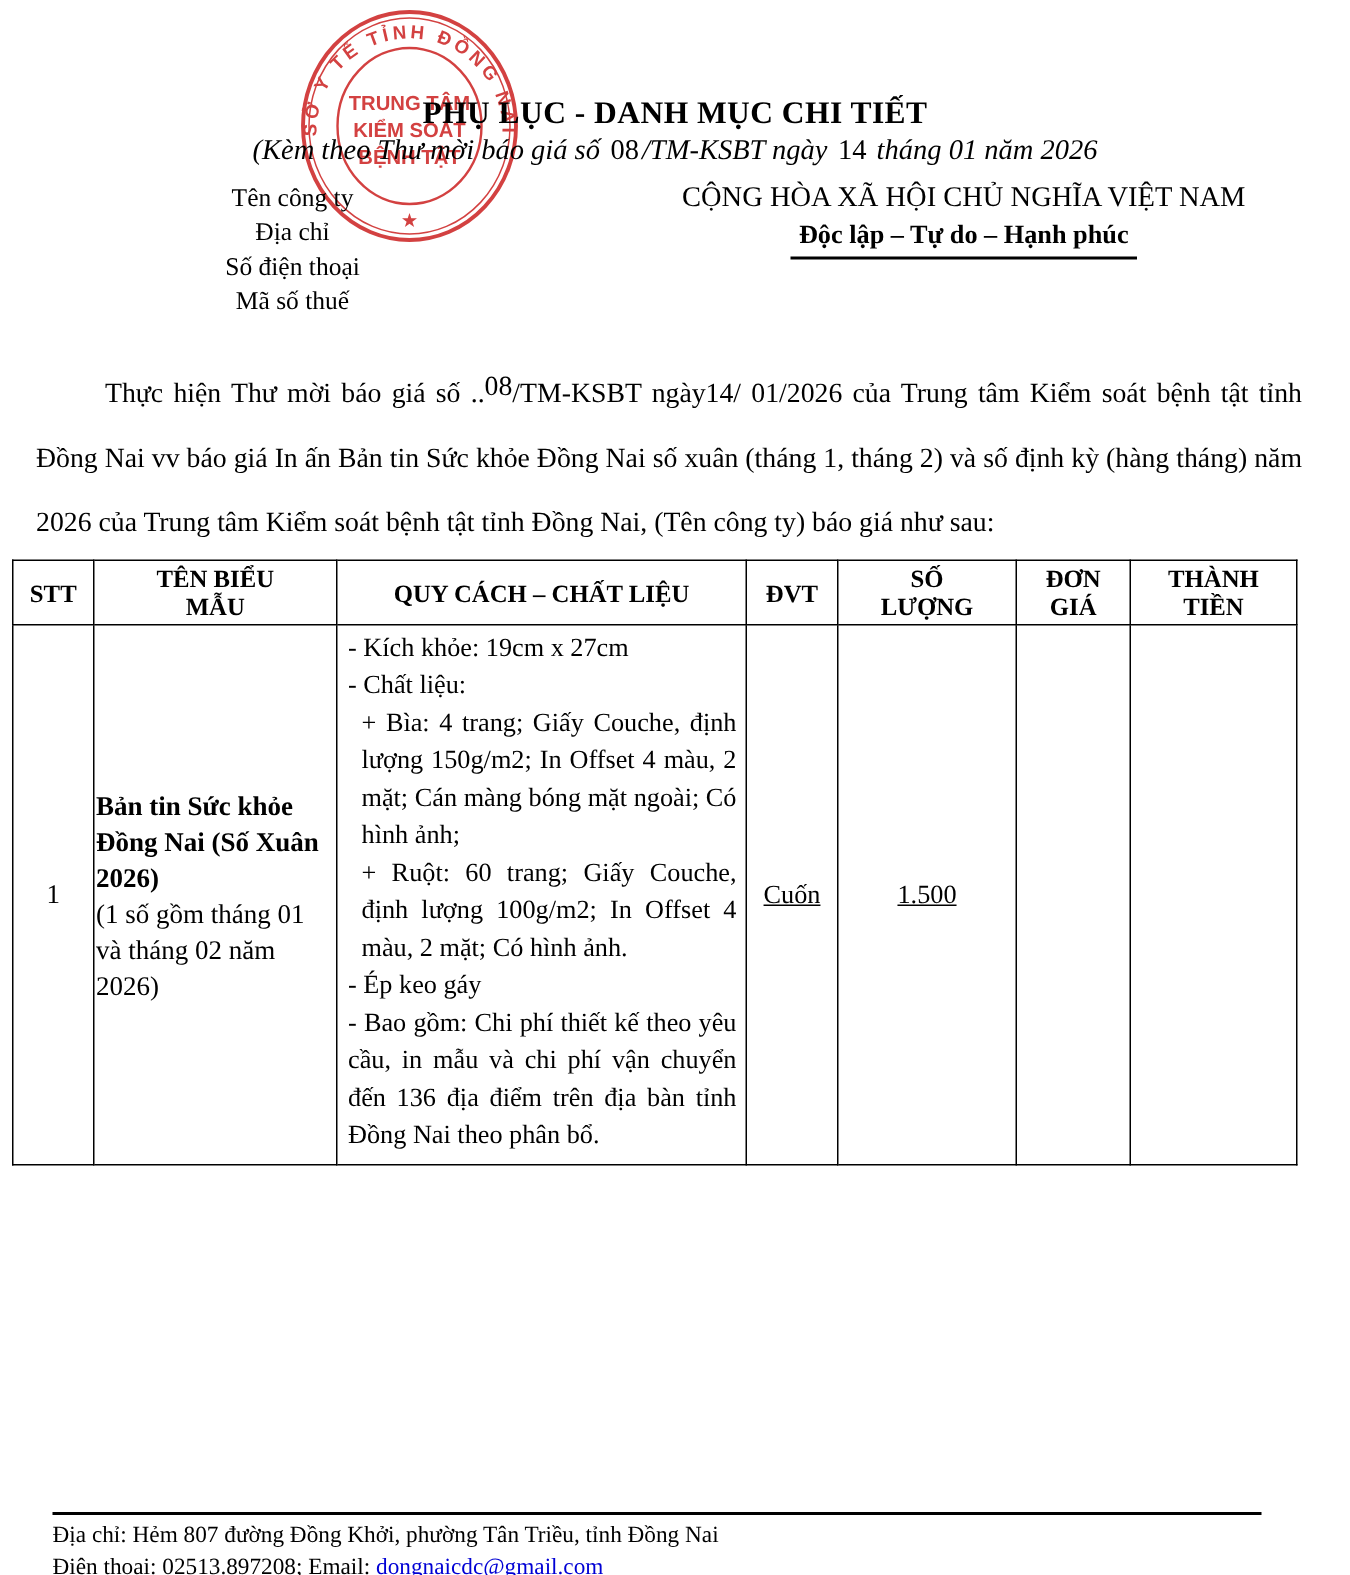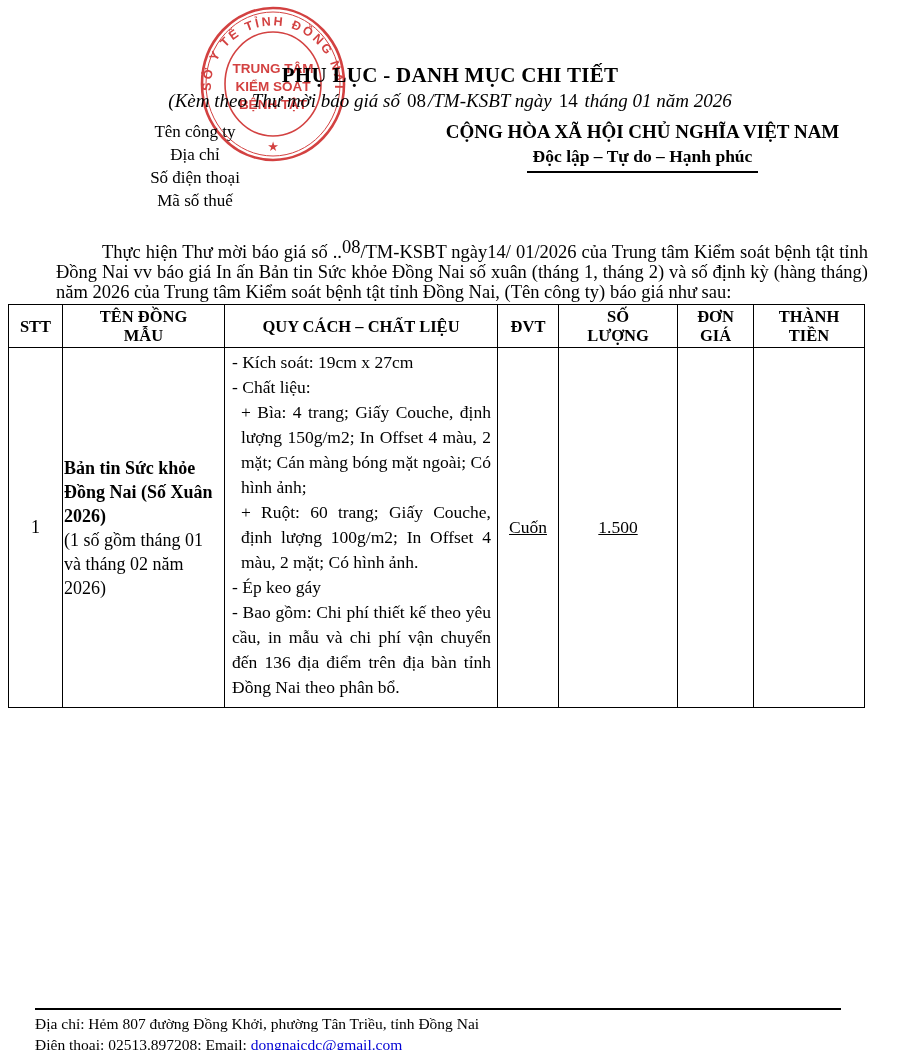--- a/index.html
+++ b/index.html
@@ -17,29 +17,29 @@
 
   
   .doc-header { text-align:center; padding-top:62px; position:relative; z-index:2; }
   .doc-title { font-size:21px; font-weight:bold; letter-spacing:.3px; line-height:26px; }
   .doc-sub { font-size:19px; font-style:italic; line-height:26px; }
   .ins { font-style:normal; padding:0 2px 0 7px; }
 
   .info-row { display:flex; margin-top:6px; position:relative; z-index:2; }
   .company { width:390px; text-align:center; font-size:17px; line-height:23px; }
   .national { width:505px; text-align:center; }
-  .national-1 { font-size:19px; font-weight:bold; line-height:24px; }
+  .national-1 { font-size:19px; font-weight:normal; line-height:24px; }
   .national-2 {
     font-size:17.5px; font-weight:bold; display:inline-block;
     border-bottom:2px solid #000; padding:0 6px 4px 6px; margin-top:2px;
   }
 
   
   .intro {
-    margin:30px 32px 0 56px; font-size:18.5px; line-height:20px;
+    margin:30px 32px 0 24px; font-size:18.5px; line-height:43px;
     text-align:justify; text-indent:46px;
   }
   .raised { position:relative; top:-5px; }
 
   
   table.quote {
     margin:2px 0 0 8px; width:856px; border-collapse:collapse; table-layout:fixed;padding-left:46px;
   }
   table.quote th, table.quote td { border:1.5px solid #000; }
   table.quote th {
@@ -112,21 +112,21 @@
       <col style="width:119px">
       <col style="width:76px">
       <col style="width:111px">
   </colgroup>
   <thead>
     <tr>
       <th>
           <div class="hdr">STT</div>
         </th>
       <th>
-          <div class="hdr hdr-name">TÊN ĐỒNG MẪU</div>
+          <div class="hdr hdr-name">TÊN BIỂU MẪU</div>
         </th>
       <th>
           <div class="hdr">QUY CÁCH – CHẤT LIỆU</div>
         </th>
       <th>
           <div class="hdr">ĐVT</div>
         </th>
       <th>
           <div class="hdr hdr-qty">SỐ LƯỢNG</div>
         </th>
@@ -139,21 +139,21 @@
     </tr>
   </thead>
   <tbody>
     <tr>
       <td class="c-stt">1</td>
       <td class="c-name">
         <div class="name-bold">Bản tin Sức khỏe Đồng Nai (Số Xuân 2026)</div>
         <div>(1 số gồm tháng 01 và tháng 02 năm 2026)</div>
       </td>
       <td class="c-spec">
-        <div class="spec-line">- Kích soát: 19cm x 27cm</div>
+        <div class="spec-line">- Kích khỏe: 19cm x 27cm</div>
         <div class="spec-line">- Chất liệu:</div>
         <div class="spec-line spec-indent">+ Bìa: 4 trang; Giấy Couche, định lượng 150g/m2; In Offset 4 màu, 2 mặt; Cán màng bóng mặt ngoài; Có hình ảnh;</div>
         <div class="spec-line spec-indent">+ Ruột: 60 trang; Giấy Couche, định lượng 100g/m2; In Offset 4 màu, 2 mặt; Có hình ảnh.</div>
         <div class="spec-line">- Ép keo gáy</div>
         <div class="spec-line">- Bao gồm: Chi phí thiết kế theo yêu cầu, in mẫu và chi phí vận chuyển đến 136 địa điểm trên địa bàn tỉnh Đồng Nai theo phân bổ.</div>
       </td>
       <td class="c-unit">Cuốn</td>
       <td class="c-qty">1.500</td>
       <td></td>
       <td></td>

